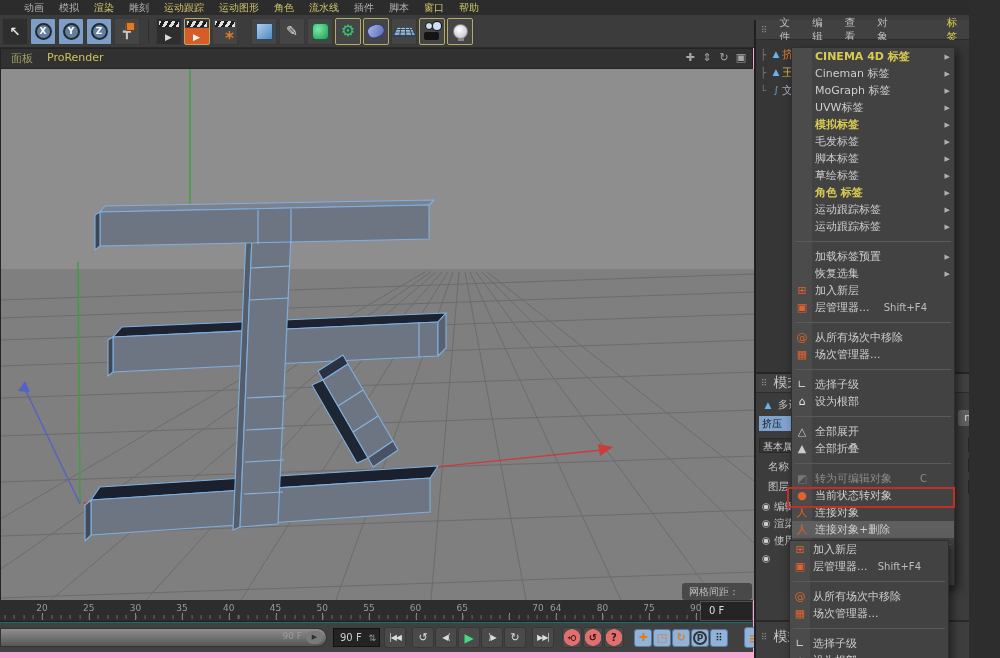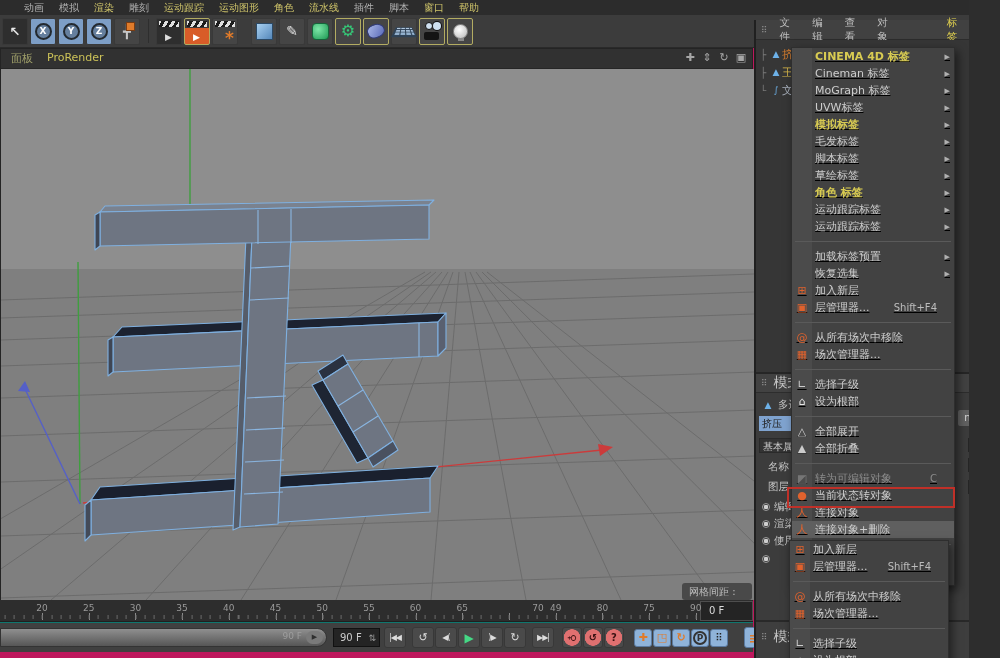--- a/index.html
+++ b/index.html
@@ -1,17 +1,17 @@
 <!DOCTYPE html>
 <html><head>
 <meta charset="utf-8">
 <style>
   html,body{margin:0;padding:0;background:#2d2d2d;}
   *{box-sizing:border-box;font-family:"DejaVu Sans","Liberation Sans",sans-serif;}
-  #stage{position:relative;width:969px;height:658px;background:#be185d;overflow:hidden;}
+  #stage{position:relative;width:969px;height:658px;background:#f9a8d4;overflow:hidden;}
 
   
   #topmenu{position:absolute;left:0;top:0;width:1000px;height:15px;background:#2c2c2c;
     display:flex;align-items:center;gap:15px;padding-left:24px;}
   .tmi{font-size:10px;color:#b2b2b2;white-space:nowrap;}
   .tmi.acc{color:#cfc46a;}
 
   
   #toolbar{position:absolute;left:0;top:15px;width:1000px;height:33px;background:#3c3c3c;
     display:flex;align-items:center;gap:2px;padding-left:2px;border-bottom:1px solid #2a2a2a;}
@@ -132,28 +132,28 @@
     color:#cccccc;font-size:10px;line-height:15px;overflow:hidden;padding-left:3px;border:1px solid #2a2a2a;}
   .radio{width:8px;height:8px;border:1px solid #9a9a9a;border-radius:50%;background:radial-gradient(circle,#cfcfcf 0 2px,transparent 2.5px);flex:none;}
   #frag-chip{position:absolute;left:202px;top:17px;width:29px;height:16px;background:#616161;border-radius:2px;
     color:#d8d8d8;font-size:10px;line-height:16px;text-align:center;}
   .fstrip{position:absolute;left:212px;width:34px;height:14px;background:#2e2e2e;border:1px solid #262626;}
   #rp-bottom{position:absolute;left:0;top:600px;width:100%;height:38px;background:#3e3e3e;border-top:2px solid #292929;}
   #rp-bottom .hdr{display:flex;align-items:center;gap:6px;padding:6px 0 0 5px;}
 
   
   .menu-panel{position:absolute;background:linear-gradient(90deg,#4b4b4b 0,#4b4b4b 20px,#424242 20px);
-    border:1px solid #2e2e2e;box-shadow:3px 4px 9px rgba(0,0,0,.5);text-decoration:underline;}
+    border:1px solid #2e2e2e;box-shadow:3px 4px 9px rgba(0,0,0,.5);}
   #menu-main{left:791px;top:47px;width:164px;z-index:15;}
   #menu-ctx{left:789px;top:540px;width:160px;z-index:20;}
   .mi{position:relative;display:flex;align-items:center;height:17px;padding-right:4px;}
   .mic{width:16px;margin-left:2px;font-size:11px;line-height:1;text-align:center;flex:none;}
   .mil{font-size:11px;color:#cdcdcd;margin-left:5px;flex:1;white-space:nowrap;overflow:hidden;}
   .mi.acc .mil{color:#d8cb52;font-weight:bold;}
-  .mis{font-size:10px;color:#bdbdbd;margin-right:13px;flex:none;text-align:center;}
+  .mis{font-size:10px;color:#bdbdbd;margin-right:23px;flex:none;text-align:center;}
   .mia{width:10px;text-align:right;font-size:7px;color:#b0b0b0;flex:none;}
   .msep{height:7px;border-bottom:1px solid #5a5a5a;margin:0 3px 6px 3px;}
   .mi.hov{background:#5f5f5f;}
   .mi.dis .mil{color:#8b8b8b;}
   .mi.dis .mic{opacity:.55;}
   .mi.dis .mis{color:#8b8b8b;}
   #annotation-box{position:absolute;left:787px;top:487px;width:168px;height:21px;
     border:2px solid #c03028;z-index:30;pointer-events:none;}
 </style>
 </head>
@@ -327,21 +327,21 @@
       <span class="rlab" style="left: 322.2px;">50</span>
       <span class="rtick" style="left: 322.2px;"></span>
       <span class="rlab" style="left: 368.9px;">55</span>
       <span class="rtick" style="left: 368.9px;"></span>
       <span class="rlab" style="left: 415.6px;">60</span>
       <span class="rtick" style="left: 415.6px;"></span>
       <span class="rlab" style="left: 462.3px;">65</span>
       <span class="rtick" style="left: 462.3px;"></span>
       <span class="rlab" style="left: 538px;">70</span>
       <span class="rtick" style="left: 509px;"></span>
-      <span class="rlab" style="left: 555.7px;">49</span>
+      <span class="rlab" style="left: 555.7px;">64</span>
       <span class="rtick" style="left: 555.7px;"></span>
       <span class="rlab" style="left: 602.4px;">80</span>
       <span class="rtick" style="left: 602.4px;"></span>
       <span class="rlab" style="left: 649.1px;">75</span>
       <span class="rtick" style="left: 649.1px;"></span>
       <span class="rlab" style="left: 695.8px;">90</span>
       <span class="rtick" style="left: 695.8px;"></span>
     </div>
 
   <div id="transport">

